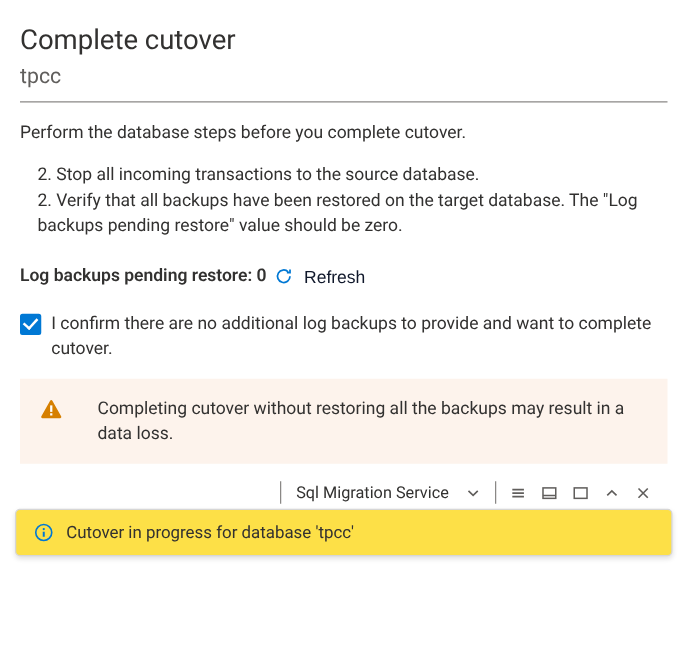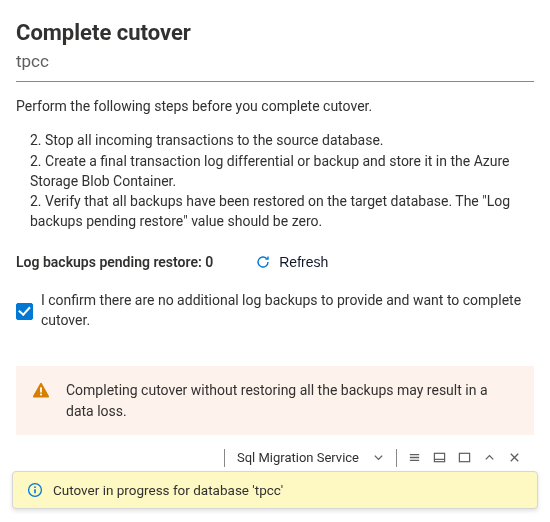--- a/index.html
+++ b/index.html
@@ -10,21 +10,21 @@
     font-family: "Segoe UI", -apple-system, BlinkMacSystemFont, Roboto, "Helvetica Neue", Arial, sans-serif;
     color: #323130;
     background: #ffffff;
   }
   .pane {
     padding: 12px 16px 0 16px;
     box-sizing: border-box;
   }
   h1.title {
     font-size: 22px;
-    font-weight: 700;
+    font-weight: 400;
     margin: 8px 0 6px 0;
     color: #323130;
   }
   .subtitle {
     font-size: 17px;
     color: #605e5c;
     margin-bottom: 10px;
   }
   hr.sep {
     border: none;
@@ -38,21 +38,20 @@
   }
   .steps {
     font-size: 14px;
     line-height: 1.45;
     padding-left: 14px;
     margin-bottom: 18px;
   }
   .row {
     display: flex;
     align-items: center;
-    gap: 36px;
     margin-bottom: 16px;
   }
   .pending {
     font-size: 14px;
     font-weight: 600;
   }
   .pending .count {
     font-weight: 600;
   }
   .refresh {
@@ -65,25 +64,25 @@
     padding: 4px 6px;
     cursor: pointer;
     color: #0f172a;
   }
   .refresh-icon {
     width: 16px;
     height: 16px;
   }
   .confirm-row {
     display: flex;
-    align-items: center;
+    align-items: flex-start;
     gap: 8px;
     font-size: 14px;
     line-height: 1.45;
-    margin-bottom: 36px;
+    margin-bottom: 13px;
   }
   .confirm-row input[type="checkbox"] {
     appearance: none;
     width: 17px;
     height: 17px;
     border: 1px solid #0078d4;
     border-radius: 2px;
     background: #0078d4;
     position: relative;
     margin: 2px 0 0 0;
@@ -97,21 +96,21 @@
     top: 0px;
     width: 4.5px;
     height: 9px;
     border: solid #ffffff;
     border-width: 0 2px 2px 0;
     transform: rotate(42deg);
   }
   .warning {
     display: flex;
     align-items: flex-start;
-    gap: 16px;
+    gap: 28px;
     background: #fdf3ec;
     padding: 14px 16px;
     font-size: 14px;
     line-height: 1.45;
     margin-bottom: 14px;
   }
   .warn-icon {
     width: 18px;
     height: 18px;
     flex: 0 0 auto;
@@ -144,21 +143,21 @@
     color: #605e5c;
     cursor: pointer;
   }
   .notification-wrap {
     padding: 0 12px 8px 12px;
   }
   .notification {
     display: flex;
     align-items: center;
     gap: 10px;
-    background: #fef9c3;
+    background: #fde047;
     border: 1px solid #d6d6d6;
     border-radius: 4px;
     box-shadow: 0 2px 4px rgba(0,0,0,0.12);
     padding: 10px 14px;
     font-size: 13.5px;
     color: #323130;
   }
   .info-icon {
     width: 16px;
     height: 16px;
@@ -168,25 +167,24 @@
 </head>
 <body>
 
 <div class="pane">
 
   <h1 class="title">Complete cutover</h1>
   <div class="subtitle">tpcc</div>
 
   <hr class="sep">
 
-  <div class="intro">Perform the following steps before you complete cutover.</div>
+  <div class="intro">Perform the database steps before you complete cutover.</div>
 
   <div class="steps">
     <div>2. Stop all incoming transactions to the source database.</div>
-    <div>2. Create a final transaction log differential or backup and store it in the Azure Storage Blob Container.</div>
     <div>2. Verify that all backups have been restored on the target database. The "Log backups pending restore" value should be zero.</div>
   </div>
 
   <div class="row">
     <div class="pending">
       <span>Log backups pending restore:</span>
       <span class="count">0</span>
     </div>
     <button class="refresh">
       <span class="refresh-icon">

